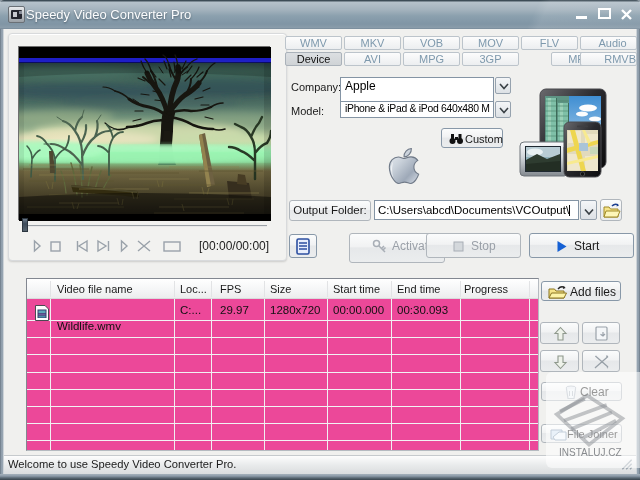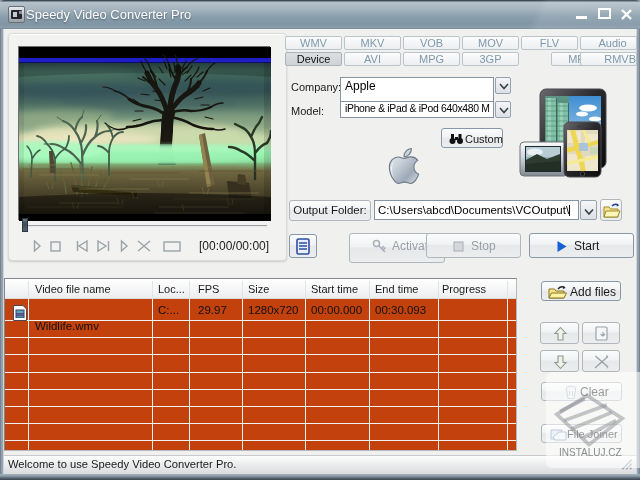--- a/index.html
+++ b/index.html
@@ -34,21 +34,21 @@
 
 .lbl{position:absolute;font-size:11px;color:#1a1a1a;}
 .field{position:absolute;background:#fff;border:1px solid #8494a4;font-size:12px;color:#000;white-space:nowrap;overflow:hidden;}
 .dbtn{position:absolute;width:16px;background:linear-gradient(to bottom,#f4f6f8,#dde1e5);border:1px solid #96a2ae;border-radius:2px;}
 .dbtn svg{position:absolute;left:3px;top:5px;}
 .btn{position:absolute;border:1px solid #b0b6bc;border-radius:3px;
  background:linear-gradient(to bottom,#fbfcfc 0%,#f1f2f3 45%,#e6e8ea 50%,#ebedee 100%);
  font-size:12px;color:#1a1a1a;text-align:center;white-space:nowrap;}
 .btn.dis{color:#9aa0a8;}
 
-#list{left:4px;top:278px;width:513px;height:173px;background:#c2410c;border:1px solid #828790;border-right-color:#b5bac0;border-bottom-color:#b5bac0;}
+#list{left:26px;top:278px;width:513px;height:173px;background:#ec4899;border:1px solid #828790;border-right-color:#b5bac0;border-bottom-color:#b5bac0;}
 #lhdr{left:0;top:0;width:511px;height:20px;background:linear-gradient(to bottom,#ffffff,#f4f5f6 60%,#eceded);border-bottom:1px solid #d9dadc;}
 .hc{position:absolute;top:4px;font-size:11px;color:#1a1a1a;}
 .hsep{position:absolute;top:2px;width:1px;height:16px;background:#e2e3e5;}
 .vline{position:absolute;top:20px;width:1px;height:151px;background:#f0f0f2;}
 .hline{position:absolute;left:0;width:511px;height:1px;background:#f2f2f4;}
 .cell{position:absolute;top:0;font-size:11.5px;color:#111;}
 
 
 #status{left:4px;top:455px;width:632px;height:19px;border-top:1px solid #c6cacd;
  background:linear-gradient(to bottom,#fdfdfd,#e9ebec 50%,#dadcde);}

